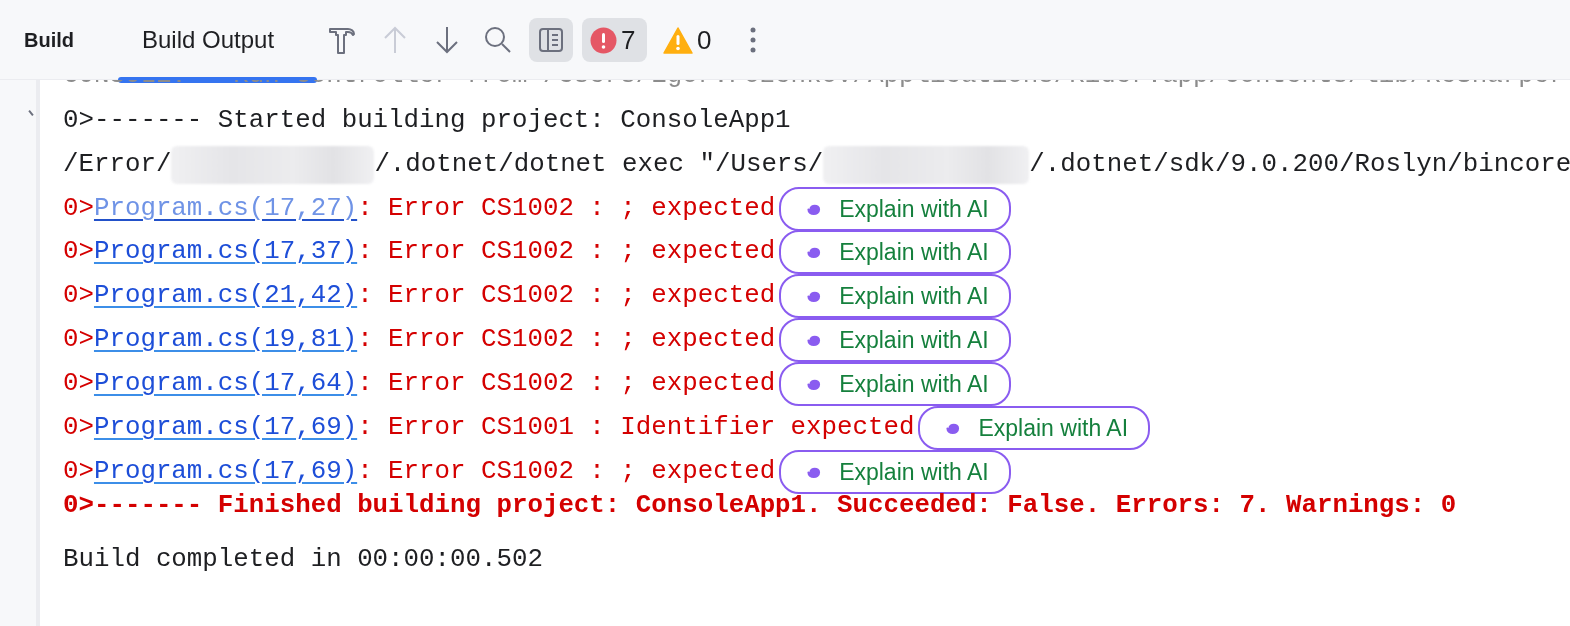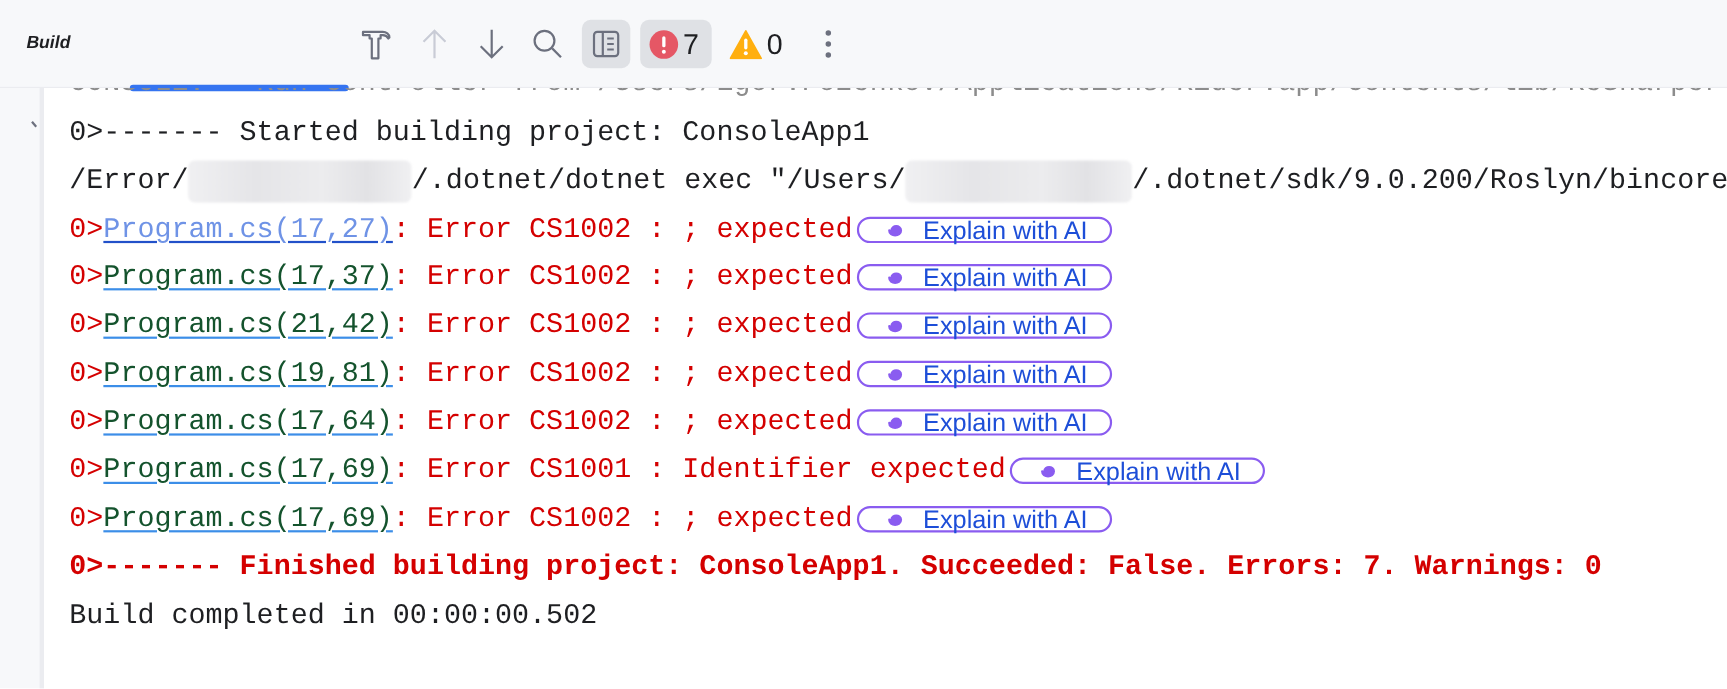--- a/index.html
+++ b/index.html
@@ -1,47 +1,48 @@
 <!DOCTYPE html>
 <html><head>
   <meta charset="utf-8">
   <style>
     html, body { margin:0; padding:0; }
     body { width:1570px; height:626px; overflow:hidden; background:#ffffff; position:relative; font-family:"Liberation Sans", sans-serif; }
     .toolbar { position:absolute; left:0; top:0; width:1570px; height:80px; background:#f7f8fa; border-bottom:1px solid #ebecf0; box-sizing:border-box; }
-    .tb-title { position:absolute; left:24px; top:24px; font-size:16px; font-weight:bold; color:#1e1f22; line-height:32px;font-style:italic; }
+    .tb-title { position:absolute; left:24px; top:24px; font-size:20px; font-weight:bold; color:#1e1f22; line-height:32px; }
     .tab { position:absolute; left:118px; top:0; width:199px; height:80px; }
     .tab-label { position:absolute; left:24px; top:24px; font-size:24px; color:#1e1f22; line-height:32px; white-space:nowrap; }
     .tab-underline { position:absolute; left:0; bottom:-3px; width:199px; height:6px; border-radius:3px; background:#3574f0; }
     .tb-btn { position:absolute; top:18px; width:44px; height:44px; border-radius:8px; display:flex; align-items:center; justify-content:center; }
     .tb-btn.active { background:#dfe1e5; }
     .tb-btn svg { display:block; }
     .badge { position:absolute; top:18px; height:44px; border-radius:8px; display:flex; align-items:center; padding:0 8px; box-sizing:border-box; font-size:26px; color:#1e1f22; }
     .badge.active { background:#dfe1e5; }
     .badge .num { margin-left:4px; }
     .gutter { position:absolute; left:0; top:80px; width:36px; height:546px; background:#f7f8fa; border-right:4px solid #ebecf0; }
     .gutter-mark { position:absolute; left:30px; top:30px; width:2px; height:6px; background:#6c707e; transform:rotate(-40deg); }
     .console { position:absolute; left:40px; top:80px; right:0; bottom:0; overflow:hidden; }
     .line { position:absolute; left:23px; height:44px; line-height:44px; font-family:"Liberation Mono", monospace; font-size:25.8px; white-space:pre; color:#1e1f22; display:flex; align-items:center; }
     .line.cut { top:-26px; color:#8c8c8c; }
     .err { color:#d40000; }
     .err.bold { font-weight:bold; }
-    .link { color:#14532d; text-decoration:underline; text-decoration-color:#3c8ee8; text-underline-offset:4px; text-decoration-thickness:2px; cursor:pointer; }
+    .link { color:#1d4ed8; text-decoration:underline; text-decoration-color:#3c8ee8; text-underline-offset:4px; text-decoration-thickness:2px; cursor:pointer; }
     .link.visited { color:#6f93e6; text-decoration-color:#2251c9; }
     .blur { display:inline-block; width:203px; height:38px; background:linear-gradient(90deg,#f0f0f2,#e5e5e8 30%,#ececee 60%,#e2e2e5 80%,#f0f0f2); border-radius:6px; filter:blur(1px); vertical-align:middle; }
     .blur.b2 { width:206px; }
-    .ai-btn { display:inline-flex; align-items:center; height:24px; border:2px solid #8a5cf0; border-radius:20px; padding:0 20px 0 20px; margin-left:4px; box-sizing:border-box; font-family:"Liberation Sans", sans-serif; font-size:23px; color:#1d4ed8; background:#fff; cursor:pointer; }
+    .ai-btn { display:inline-flex; align-items:center; height:44px; border:2px solid #8a5cf0; border-radius:20px; padding:0 20px 0 20px; margin-left:4px; box-sizing:border-box; font-family:"Liberation Sans", sans-serif; font-size:23px; color:#15803d; background:#fff; cursor:pointer; }
     .ai-btn svg { margin-right:12px; }
   </style>
 </head>
 <body>
 
 <div class="toolbar">
   <div class="tb-title">Build</div>
   <div class="tab">
+    <span class="tab-label">Build Output</span>
     <div class="tab-underline"></div>
   </div>
 
   <div class="tb-btn" style="left:320px">
     <svg width="32" height="32" viewBox="0 0 32 32" fill="none" stroke="#6c707e" stroke-width="2" stroke-linejoin="round">
       <path d="M4 5h18c3 0 6 2 6 5l-1 1c-1-2-3-3-5-3h-2v3h-2v18h-6V11h-2V8H4z"></path>
     </svg>
   </div>
   <div class="tb-btn" style="left:373px">
     <svg width="28" height="30" viewBox="0 0 28 30" fill="none" stroke="#c9ccd6" stroke-width="2">
@@ -137,15 +138,15 @@
           <path d="M13 13.5c0-1 1.5-1 1.5 0 0 1.8-3 1.8-3 0 0-2.8 4.5-2.8 4.5 0 0 3.8-6.5 3.8-6.5 0 0-5 8.5-5 8.5 0 0 6-10.5 6-10.5 0"></path>
         </svg><span>Explain with AI</span></span>
   </div>
   <div class="line" style="top:370px">
     <span class="err">0&gt;</span><span class="link">Program.cs(17,69)</span><span class="err">: Error CS1002 : ; expected</span>
     <span class="ai-btn"><svg width="26" height="26" viewBox="0 0 26 26" fill="none" stroke="#8a5cf0" stroke-width="2.2" stroke-linecap="round">
           <path d="M13 13.5c0-1 1.5-1 1.5 0 0 1.8-3 1.8-3 0 0-2.8 4.5-2.8 4.5 0 0 3.8-6.5 3.8-6.5 0 0-5 8.5-5 8.5 0 0 6-10.5 6-10.5 0"></path>
         </svg><span>Explain with AI</span></span>
   </div>
 
-  <div class="line err bold" style="top:414px">0&gt;------- Finished building project: ConsoleApp1. Succeeded: False. Errors: 7. Warnings: 0</div>
+  <div class="line err bold" style="top:404px">0&gt;------- Finished building project: ConsoleApp1. Succeeded: False. Errors: 7. Warnings: 0</div>
   <div class="line" style="top:458px">Build completed in 00:00:00.502</div>
 </div>
 
 </body></html>

